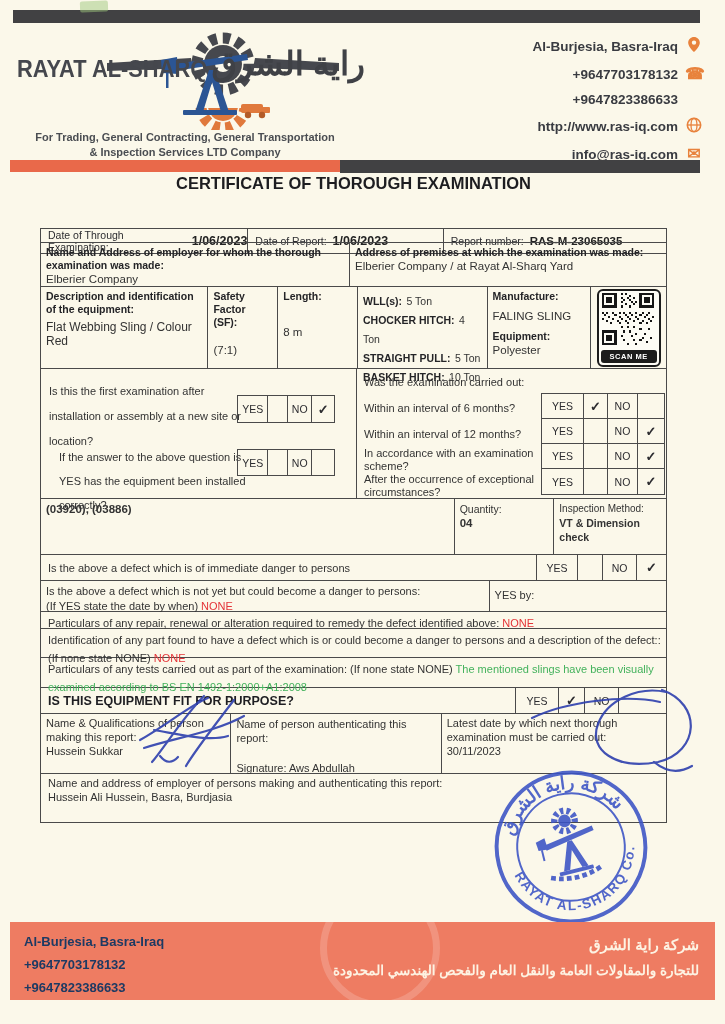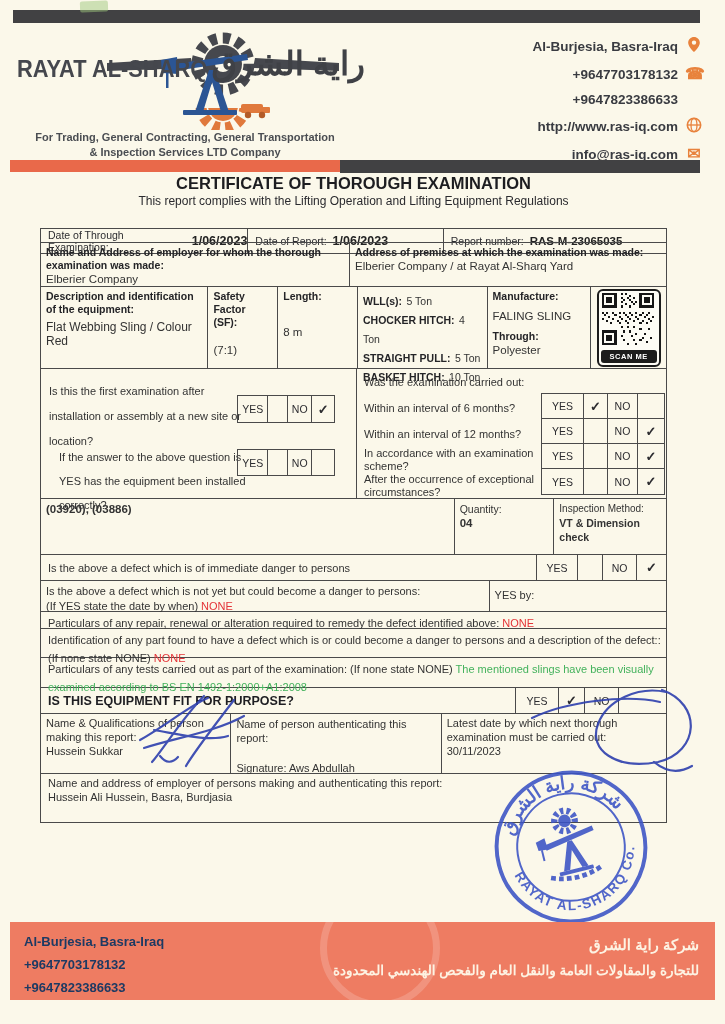--- a/index.html
+++ b/index.html
@@ -150,21 +150,20 @@
     <div class="c-row">
       <span>info@ras-iq.com</span>
       <span class="oicon">✉</span>
     </div>
   </div>
 
   <div class="abs accent-salmon"></div>
   <div class="abs accent-dark"></div>
 
   <div class="abs title">CERTIFICATE OF THOROUGH EXAMINATION</div>
-  <div class="abs subtitle">This report complies with the Lifting Operation and Lifting Equipment Regulations</div>
 
   <div class="abs date-box">
     <div class="d-cell" style="width:208px">
       <span class="d-label">Date of Through Examination:</span>
       <span class="d-value">1/06/2023</span>
     </div>
     <div class="d-cell" style="width:196px">
       <span class="d-label">Date of Report:</span>
       <span class="d-value">1/06/2023</span>
     </div>
@@ -208,21 +207,21 @@
           <span class="val small">4 Ton</span><br>
           <span class="lbl">STRAIGHT PULL:</span>
           <span class="val small">5 Ton</span><br>
           <span class="lbl">BASKET HITCH:</span>
           <span class="val small">10 Ton</span>
         </div>
       </div>
       <div class="cell" style="width:104px">
         <div class="lbl">Manufacture:</div>
         <div class="val" style="margin-top:6px">FALING SLING</div>
-        <div class="lbl" style="margin-top:7px">Through:</div>
+        <div class="lbl" style="margin-top:7px">Equipment:</div>
         <div class="val">Polyester</div>
       </div>
       <div class="cell" style="width:75px;display:flex;align-items:center;justify-content:center">
         <div class="qr-widget">
           <svg width="54" height="52" viewBox="0 0 25 25" shape-rendering="crispEdges">
             <g fill="#161616">
               <rect x="0" y="0" width="7" height="7"></rect>
                 <rect x="18" y="0" width="7" height="7"></rect>
                 <rect x="0" y="18" width="7" height="7"></rect>
             </g>

